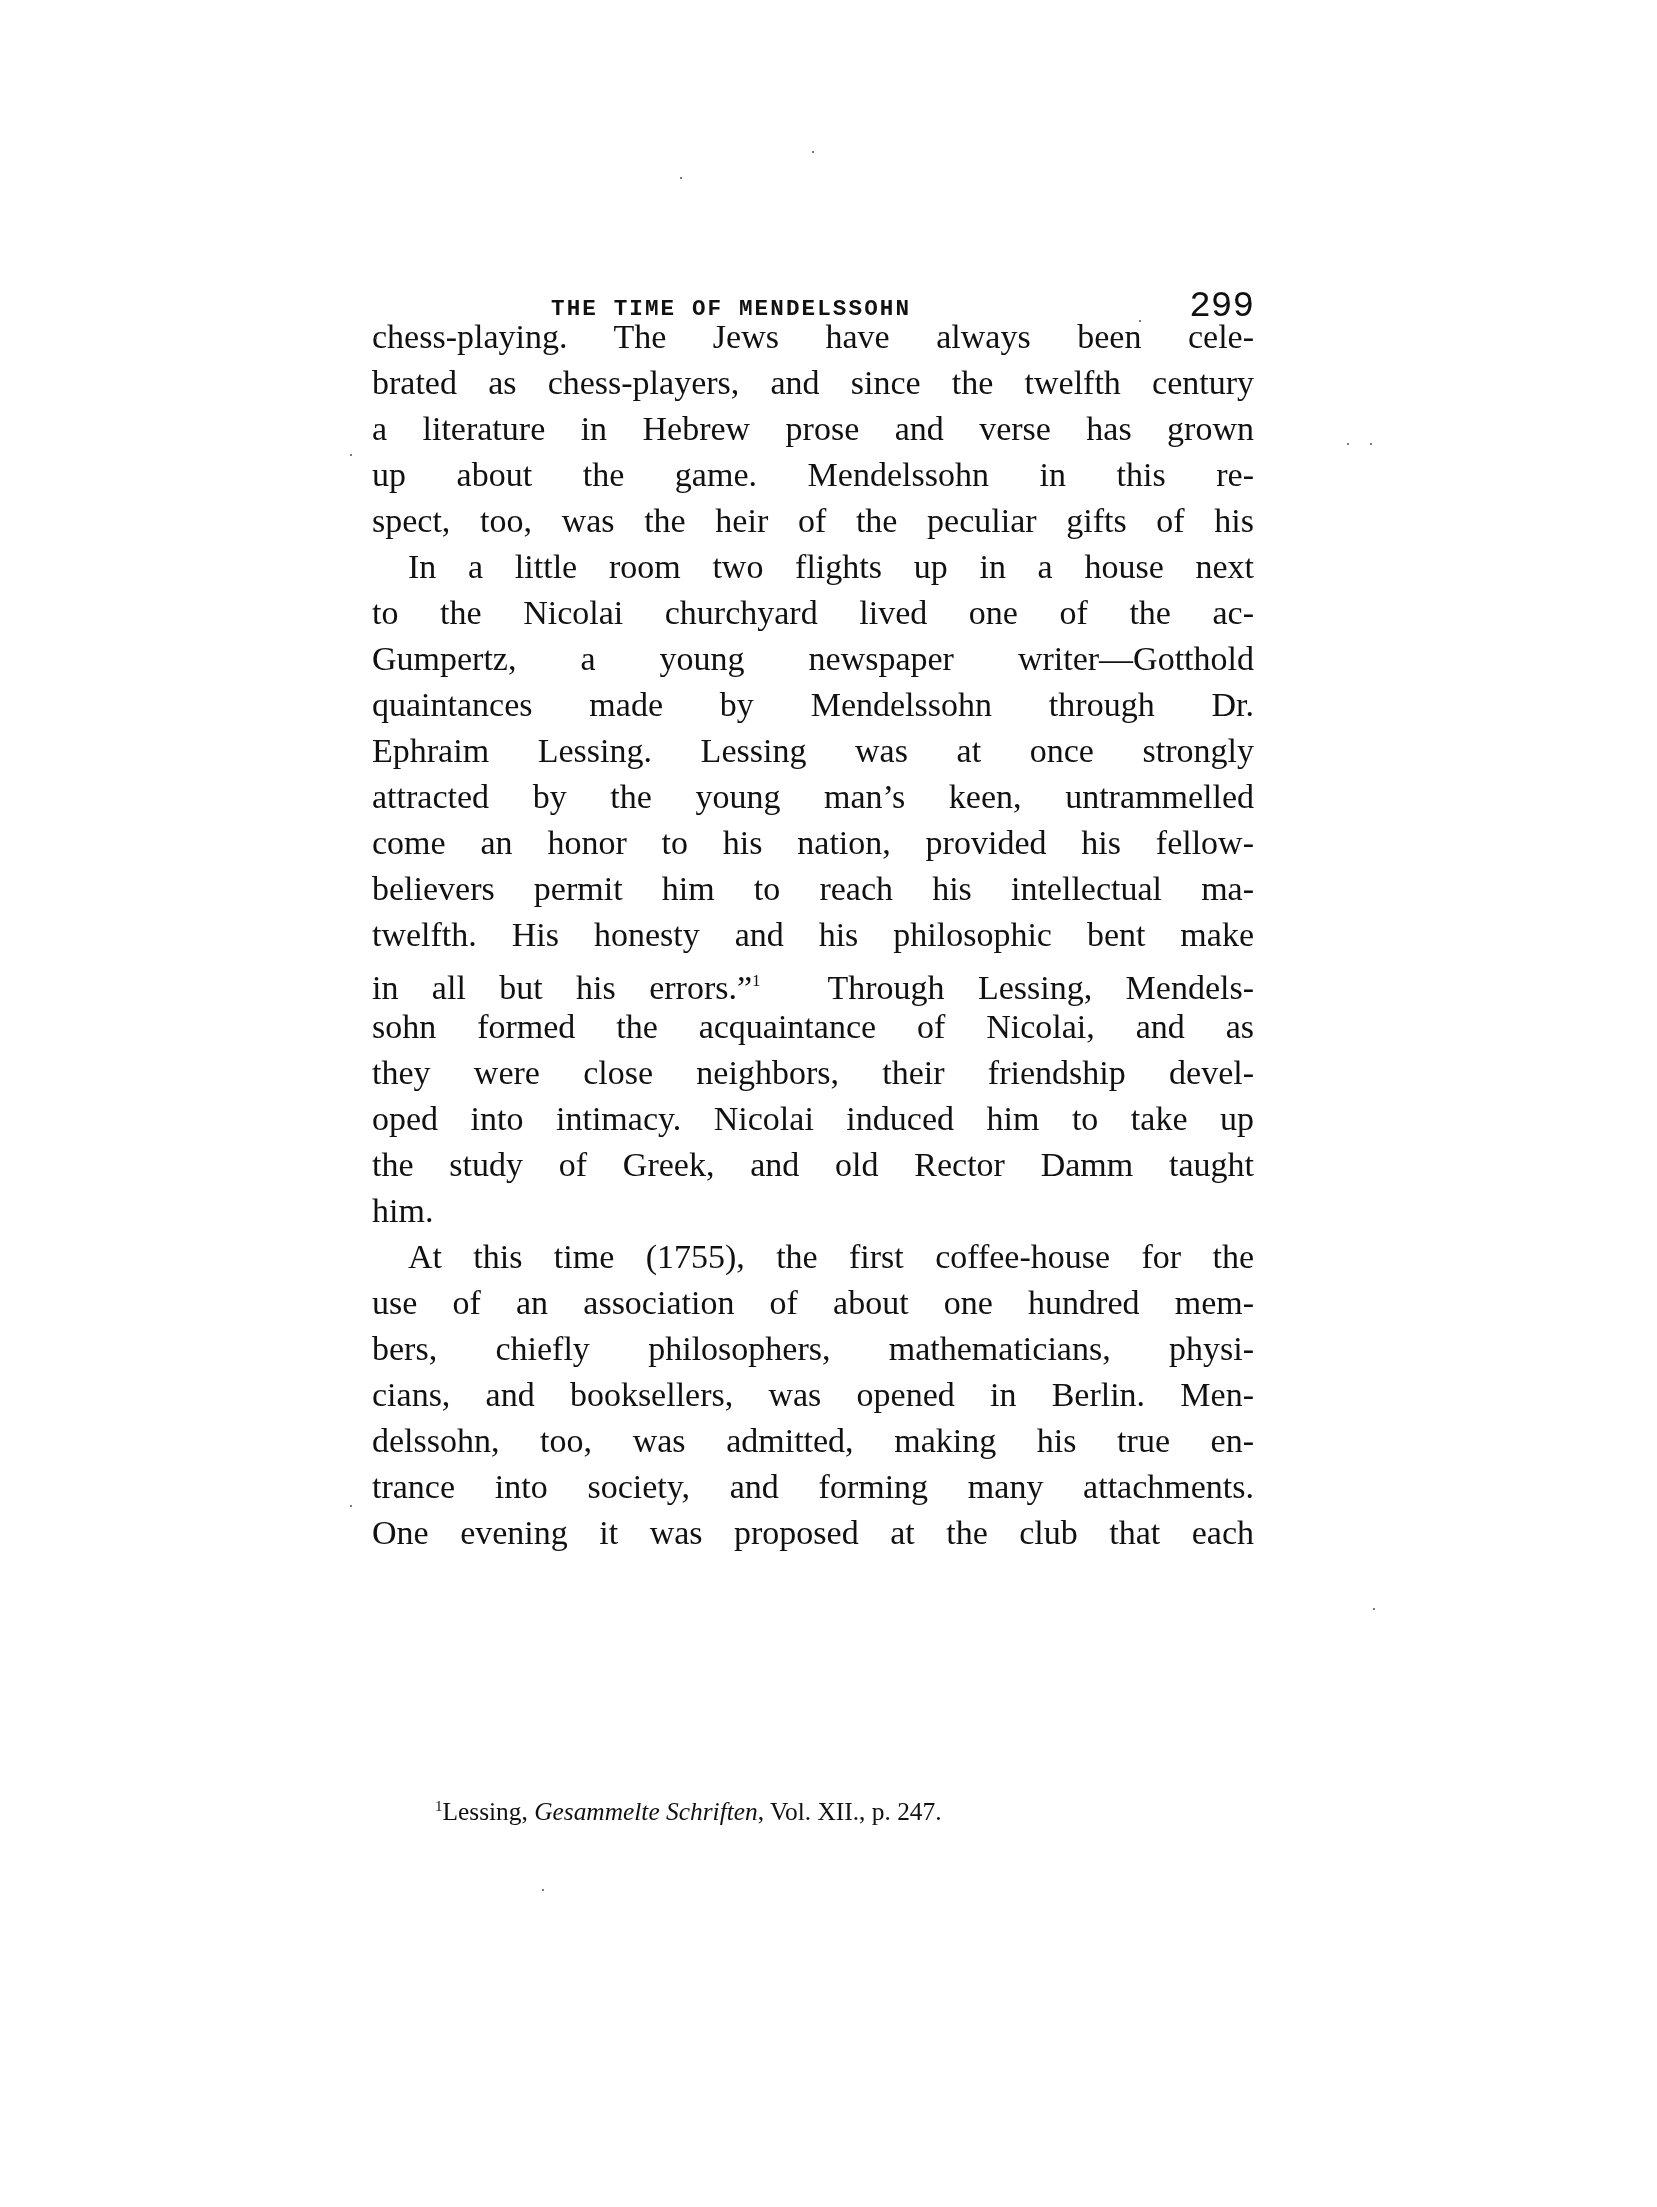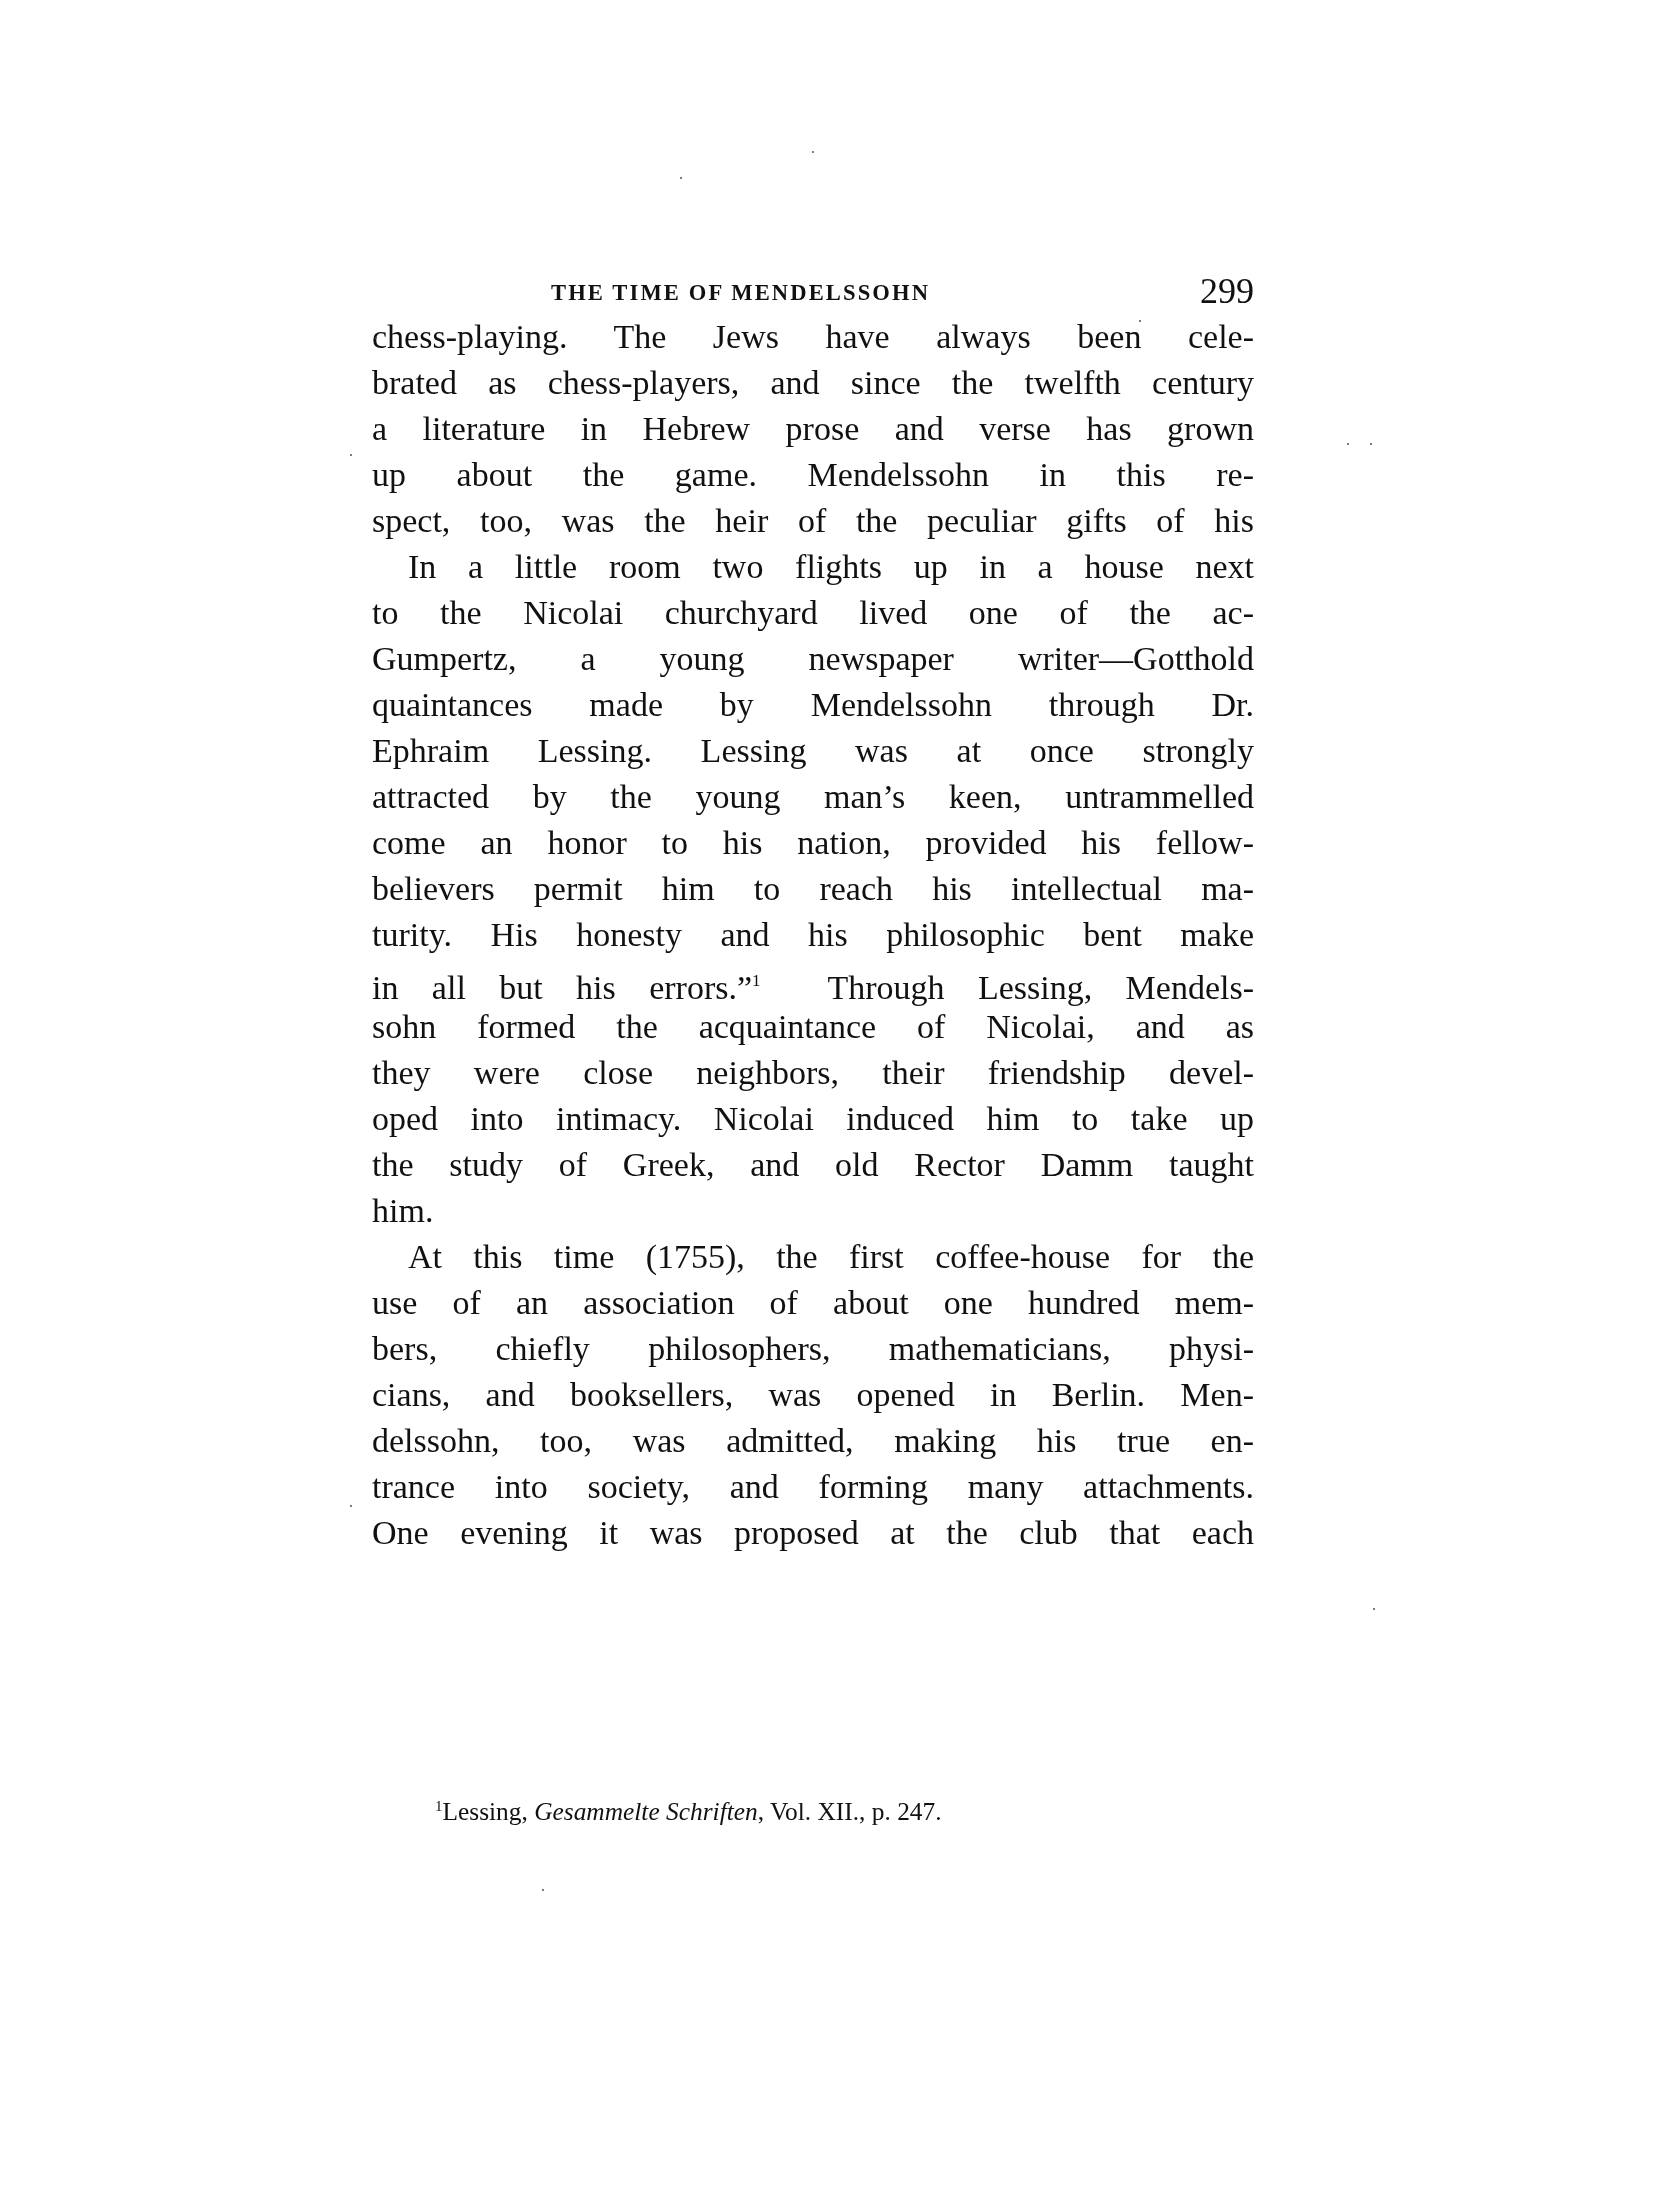--- a/index.html
+++ b/index.html
@@ -1,20 +1,20 @@
 <!DOCTYPE html>
 <html style="font-size:15px"><head>
 <meta charset="utf-8">
 <style>
   html, body { margin: 0; padding: 0; background: #ffffff; }
   body { width: 1657px; height: 2207px; position: relative; overflow: hidden; }
   .page { position: absolute; left: 0; top: 0; width: 1657px; height: 2207px; background: #fff; }
   .running-head {
-    position: absolute; left: 372px; top: 274px; width: 882px; height: 47px;
-    font-family: Liberation Serif, serif; color: #111;
+    position: absolute; left: 372px; top: 290px; width: 882px; height: 47px;
+    font-family: Liberation Mono, monospace; color: #111;
   }
   .running-title {
     position: absolute; left: 179px; top: 5.6px;
     font-size: 22.6px; letter-spacing: 2.1px; font-weight: bold;
   }
   .page-number {
     position: absolute; right: 0; top: -3.8px;
     font-size: 36px;
   }
   .body-text {
@@ -53,21 +53,21 @@
     <span class="line">spect, too, was the heir of the peculiar gifts of his</span>
 
     <span class="line indent">In a little room two flights up in a house next</span>
     <span class="line">to the Nicolai churchyard lived one of the ac-</span>
     <span class="line">Gumpertz, a young newspaper writer—Gotthold</span>
     <span class="line">quaintances made by Mendelssohn through Dr.</span>
     <span class="line">Ephraim Lessing.  Lessing was at once strongly</span>
     <span class="line">attracted by the young man’s keen, untrammelled</span>
     <span class="line">come an honor to his nation, provided his fellow-</span>
     <span class="line">believers permit him to reach his intellectual ma-</span>
-    <span class="line">turity.  His honesty and his philosophic bent make</span>
+    <span class="line">twelfth.  His honesty and his philosophic bent make</span>
     <span class="line"><span>in all but his errors.”</span><span class="fn-ref">1</span>&nbsp;&nbsp;<span>Through Lessing, Mendels-</span></span>
     <span class="line">sohn formed the acquaintance of Nicolai, and as</span>
     <span class="line">they were close neighbors, their friendship devel-</span>
     <span class="line">oped into intimacy.  Nicolai induced him to take up</span>
     <span class="line">the study of Greek, and old Rector Damm taught</span>
     <span class="line last">him.</span>
 
     <span class="line indent">At this time (1755), the first coffee-house for the</span>
     <span class="line">use of an association of about one hundred mem-</span>
     <span class="line">bers, chiefly philosophers, mathematicians, physi-</span>

